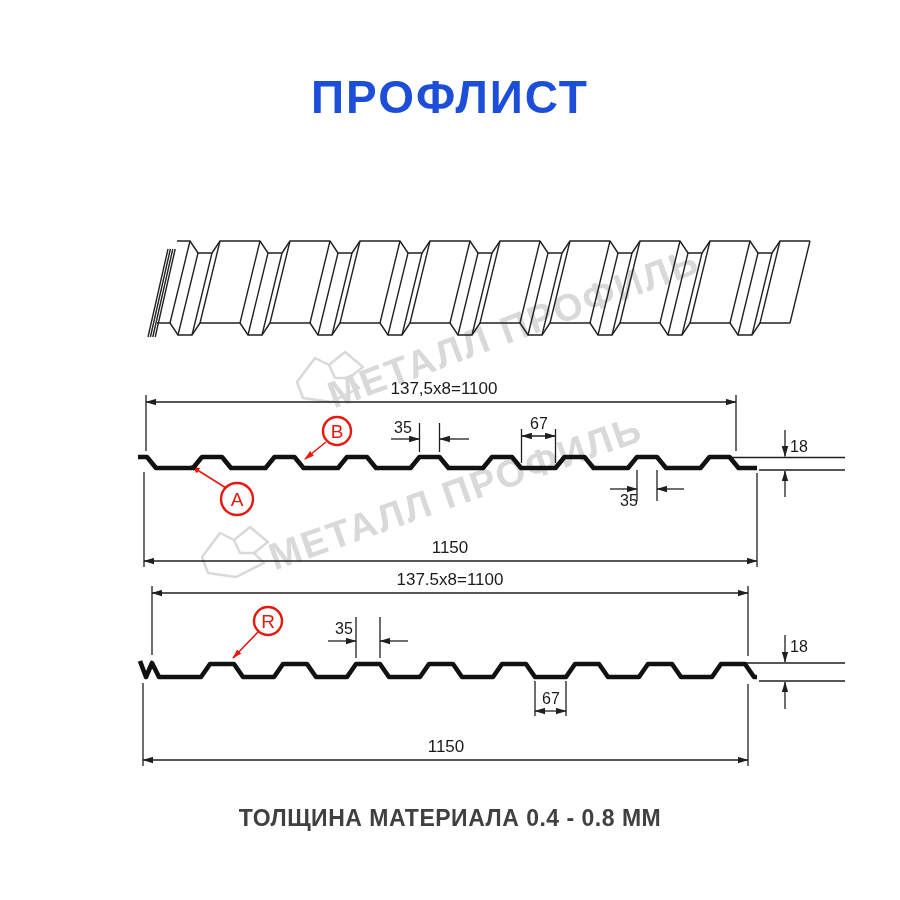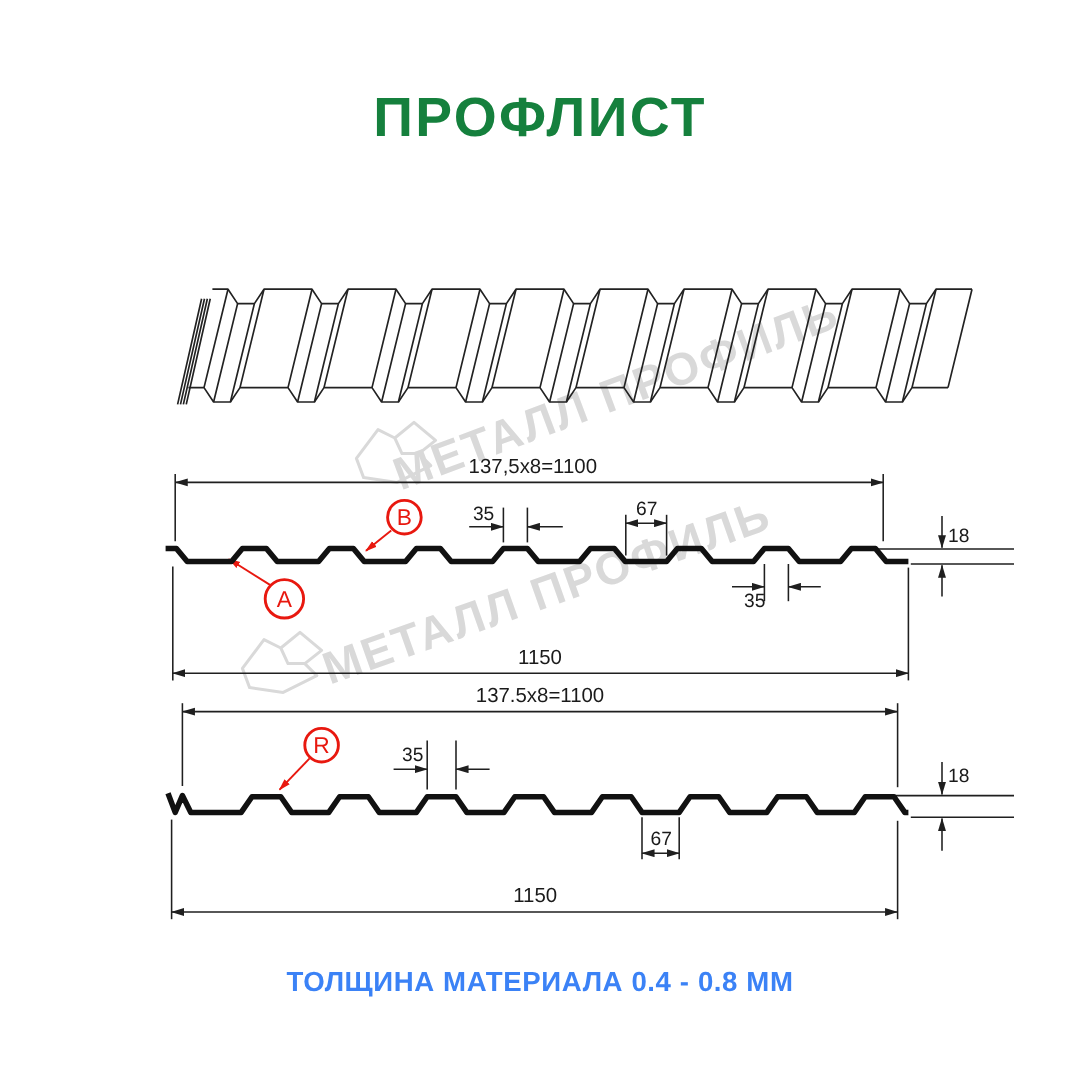--- a/index.html
+++ b/index.html
@@ -1,23 +1,23 @@
 <!DOCTYPE html>
 <html style="--line: #1f1f1f; --profile: #111111; --red: #e8180f; --wm: #d9d9d9;"><head>
 <meta charset="utf-8">
 <style>
   html,body{margin:0;padding:0;background:#fff;}
   .page{position:relative;width:900px;height:900px;background:#fff;overflow:hidden;
         font-family:"Liberation Sans",sans-serif;}
   .title{position:absolute;top:70px;left:0;width:100%;text-align:center;
-         font-size:46px;font-weight:700;letter-spacing:2px;color:#15803d;}
+         font-size:46px;font-weight:700;letter-spacing:2px;color:#1d4ed8;}
   .subtitle{position:absolute;top:127px;left:0;width:100%;text-align:center;
          font-size:23px;font-weight:600;letter-spacing:1px;color:#111;}
   .caption{position:absolute;top:805px;left:0;width:100%;text-align:center;
-         font-size:23px;font-weight:600;letter-spacing:.5px;color:#3b82f6;}
+         font-size:23px;font-weight:600;letter-spacing:.5px;color:#404040;}
   svg.drawing{position:absolute;left:0;top:0;}
   .thin{stroke:var(--line,#1f1f1f);stroke-width:1.3;fill:none;}
   .thick{stroke:var(--profile,#111);stroke-width:4.6;fill:none;stroke-linejoin:round;}
   .t3d{stroke:#222;stroke-width:1.4;fill:none;stroke-linejoin:round;}
   .dim{font-family:"Liberation Sans",sans-serif;font-size:17px;fill:#1a1a1a;text-anchor:middle;}
   .dimS{font-family:"Liberation Sans",sans-serif;font-size:16px;fill:#1a1a1a;text-anchor:middle;}
   .dimL{font-family:"Liberation Sans",sans-serif;font-size:16px;fill:#1a1a1a;text-anchor:start;}
   .redline{stroke:var(--red,#e8180f);stroke-width:1.6;fill:none;}
   .red-circle{stroke:var(--red,#e8180f);stroke-width:2.4;fill:none;}
   .red-letter{font-family:"Liberation Sans",sans-serif;font-size:19px;fill:var(--red,#e8180f);

